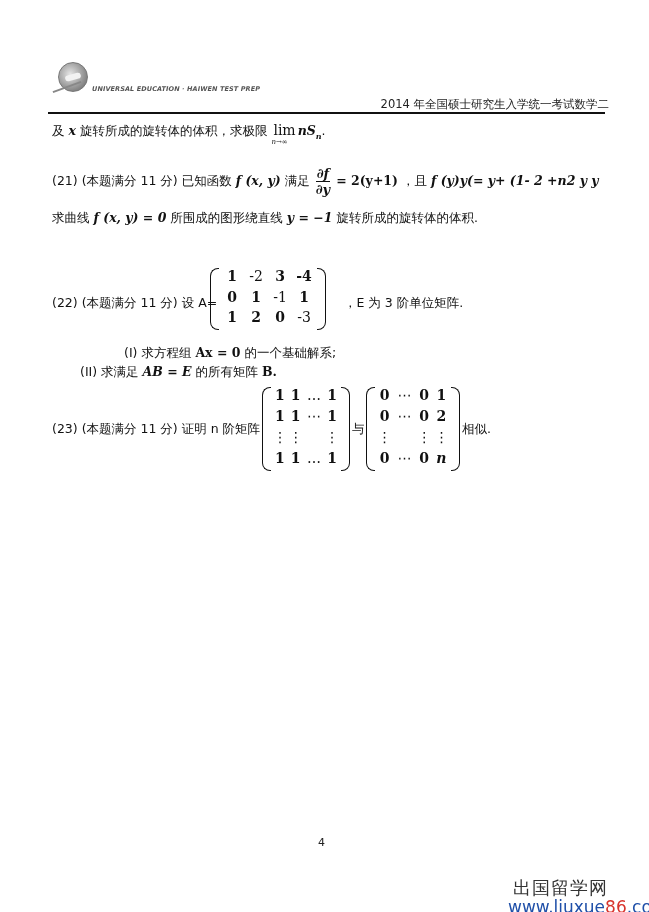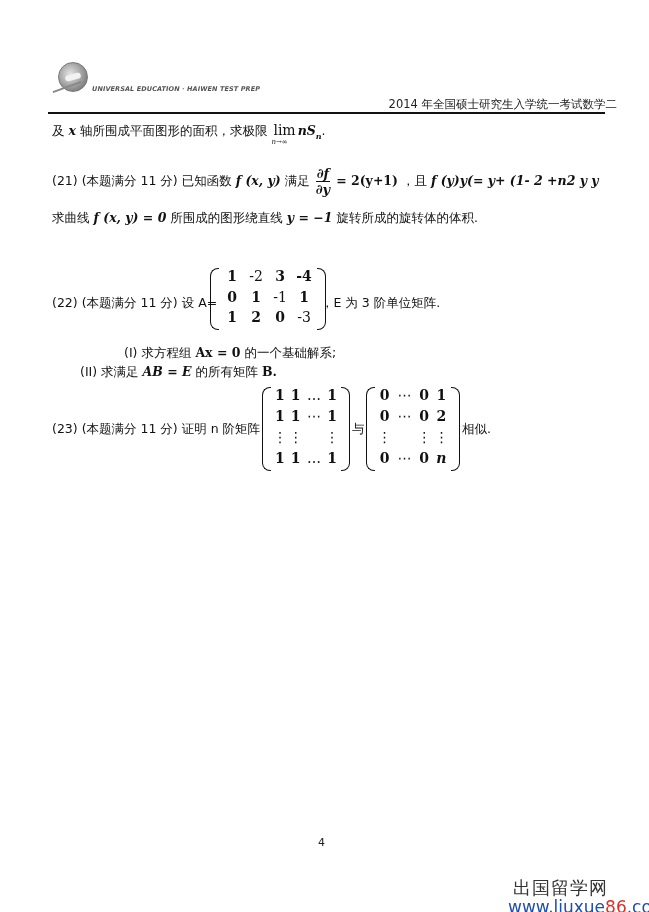--- a/index.html
+++ b/index.html
@@ -37,21 +37,21 @@
       font-size: 19px; font-weight: bold; color: #6e6e6e;
       letter-spacing: 0px; white-space: nowrap;
     }
     .logo-en {
       position: absolute; left: 40px; top: 27px;
       font-family: "DejaVu Sans", sans-serif;
       font-size: 6.5px; font-weight: bold; font-style: italic; color: #555;
       white-space: nowrap; letter-spacing: 0.1px;
     }
     .header-title {
-      right: 32px; top: 97px;
+      right: 40px; top: 97px;
       font-family: "DejaVu Sans", sans-serif;
       font-size: 11.5px; color: #222; white-space: nowrap;
     }
     .header-rule {
       left: 48px; top: 112px; width: 557px; height: 1.6px; background: #111;
     }
     
     .line {
       position: absolute; white-space: nowrap;
       font-family: "DejaVu Sans", sans-serif;
@@ -108,21 +108,21 @@
   <div class="logo-circle"></div>
   <div class="logo-swoosh"></div>
   <div class="logo-en">UNIVERSAL EDUCATION  ·  HAIWEN TEST PREP</div>
 </div>
 <div class="abs header-title">2014 年全国硕士研究生入学统一考试数学二</div>
 <div class="abs header-rule"></div>
 
 <div class="line" style="left:52px; top:122px;">
   <span>及</span>
   <span class="m">x</span>
-  <span>轴所围成平面图形的面积，求极限</span>
+  <span>旋转所成的旋转体的体积，求极限</span>
   <span class="lim"><span>lim</span><span class="lim-sub">n→∞</span></span><span class="m">nS</span><sub class="m" style="font-size:8px">n</sub><span>.</span>
 </div>
 
 <div class="line" style="left:52px; top:166px;">
   <span>(21) (本题满分 11 分) 已知函数</span>
   <span class="m">f (x, y)</span>
   <span>满足</span>
   <span class="frac"><span class="num">∂f</span><span class="den">∂y</span></span>
   <span class="mr">= 2(y+1)</span>
   <span>，且</span>
@@ -148,21 +148,21 @@
     <div class="cell">0</div>
       <div class="cell">1</div>
       <div class="cell light">-1</div>
       <div class="cell">1</div>
     <div class="cell">1</div>
       <div class="cell">2</div>
       <div class="cell">0</div>
       <div class="cell light">-3</div>
   </div>
 </div>
-<div class="line" style="left:321px; top:295px;">，E 为 3 阶单位矩阵.</div>
+<div class="line" style="left:344px; top:295px;">，E 为 3 阶单位矩阵.</div>
 <div class="line" style="left:80px; top:345px;margin-left:44px;">
   <span>(I) 求方程组</span>
   <span class="mr">Ax = 0</span>
   <span>的一个基础解系;</span>
 </div>
 <div class="line" style="left:80px; top:364px;">
   <span>(II) 求满足</span>
   <span class="m">AB = E</span>
   <span>的所有矩阵</span>
   <span class="mr">B.</span>

